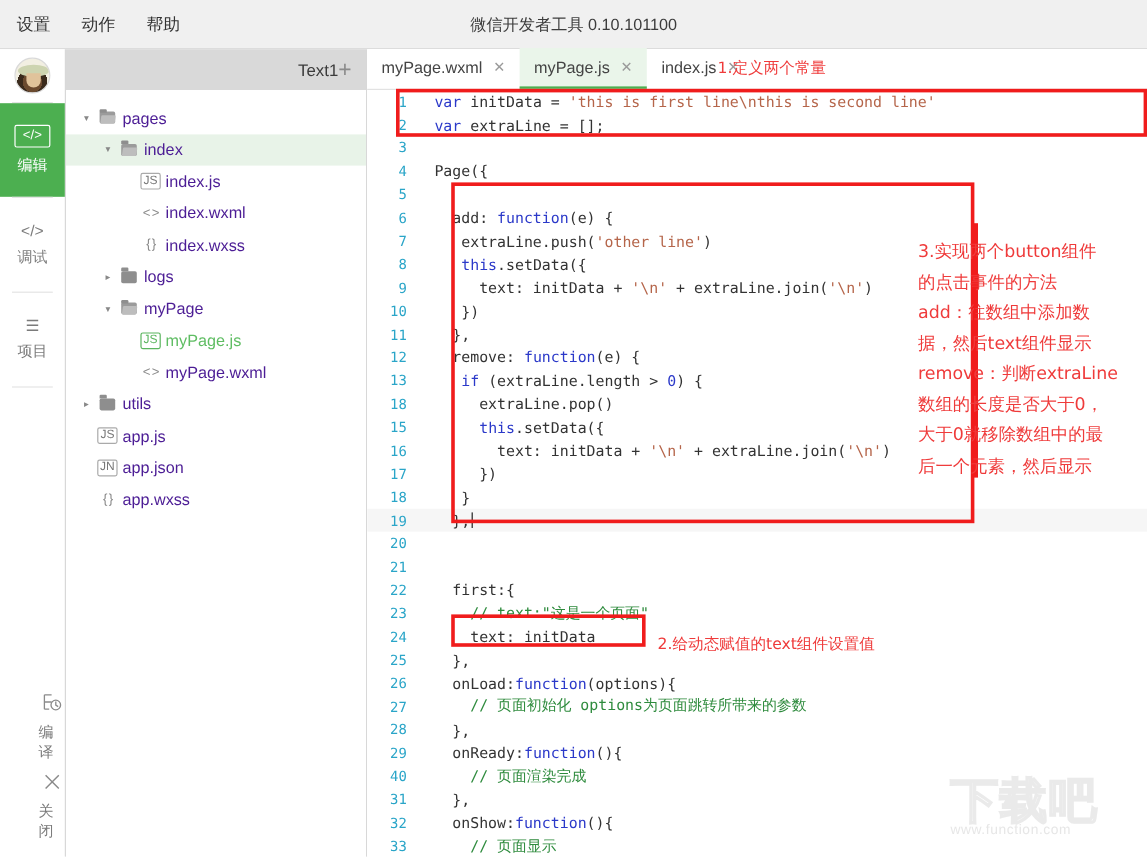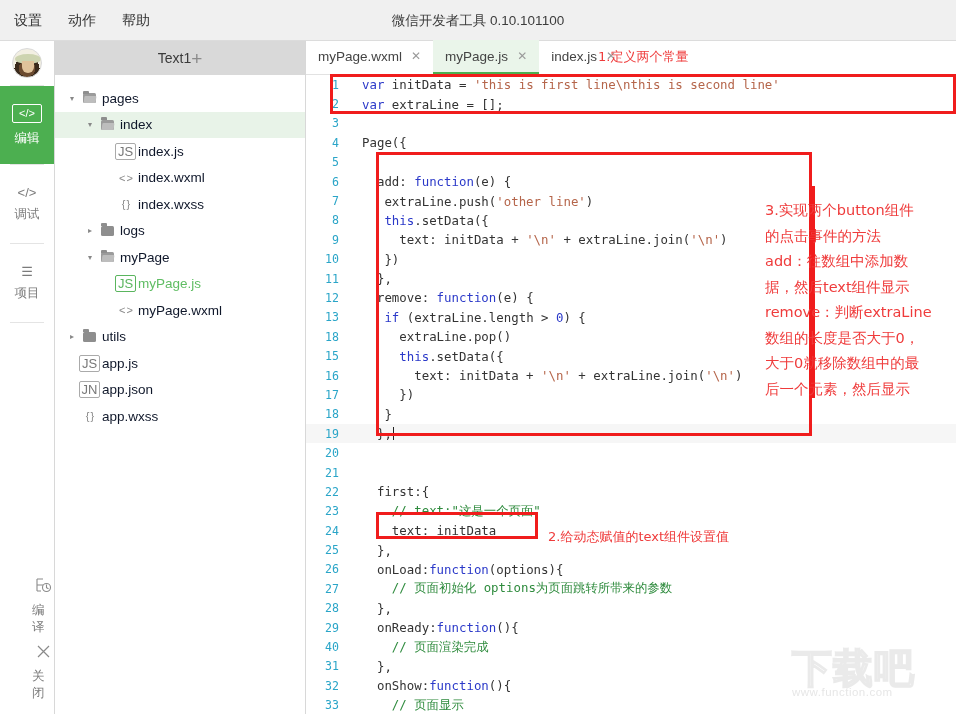--- a/index.html
+++ b/index.html
@@ -59,21 +59,21 @@
   .rail-bottom { position:absolute; left:0; bottom:8px; width:55px; }
   .rail-bottom .rail-item { height:66px;margin-left:32px; }
 
   
   .explorer {
     position:absolute; left:55px; top:41px; width:251px; height:673px;
     background:#ffffff; border-right:1px solid #d8d8d8;
   }
   .explorer-head {
     height:34px; background:#d9d9d9; display:flex; align-items:center;
-    padding:0 12px; justify-content:center;
+    padding:0 12px; justify-content:flex-end;
   }
   .explorer-head .title { font-size:14px; color:#3b3b3b; }
   .explorer-head .plus { font-size:19px; color:#8c8c8c; line-height:1; cursor:pointer; }
   .tree { padding-top:10px; font-size:13.5px; color:#555; }
   .trow {
     height:26.5px; display:flex; align-items:center; gap:5px; cursor:default; white-space:nowrap;
   }
   .trow.sel { background:#e8f3e8; }
   .tw { width:10px; flex:0 0 10px; color:#888; font-size:8px; display:inline-block; text-align:center; }
   .ficon { width:15px; flex:0 0 15px; display:inline-flex; align-items:center; justify-content:center; }
@@ -83,27 +83,27 @@
   .folder::before{
     content:""; position:absolute; left:0; top:-2.5px; width:6px; height:3px;
     background:#8e8e8e; border-radius:1px 1px 0 0;
   }
   .folder.open { background:#9b9b9b; }
   .folder.open::after{
     content:""; position:absolute; left:1px; top:3px; width:12px; height:7px;
     background:#bdbdbd; border-radius:1px; transform:skewX(-8deg);
   }
   .badge {
-    font-size:13px; color:#777; border:1px solid #aaa; border-radius:2px;
+    font-size:10px; color:#777; border:1px solid #aaa; border-radius:2px;
     padding:1px 1.5px; line-height:1; font-family:"Liberation Sans",sans-serif;
   }
   .badge.green { color:#5ab55e; border-color:#5ab55e; }
   .angle { font-size:11px; color:#888; letter-spacing:-1px; }
   .brace { font-size:11px; color:#888; letter-spacing:-1px; }
-  .tlabel { color:#0f172a; }
+  .tlabel { color:#4c1d95; }
   .tlabel.green { color:#5fbd63; }
 
   
   .editor { position:absolute; left:306px; top:41px; width:650px; height:673px; background:#fff; }
   .tabbar { height:34px; background:#ffffff; display:flex; align-items:flex-end; border-bottom:1px solid #e2e2e2; }
   .tab {
     height:34px; display:flex; align-items:center; gap:9px;
     padding:0 12px; font-size:13.5px; color:#444; cursor:default;
     border-bottom:2px solid transparent; white-space:nowrap;
   }

